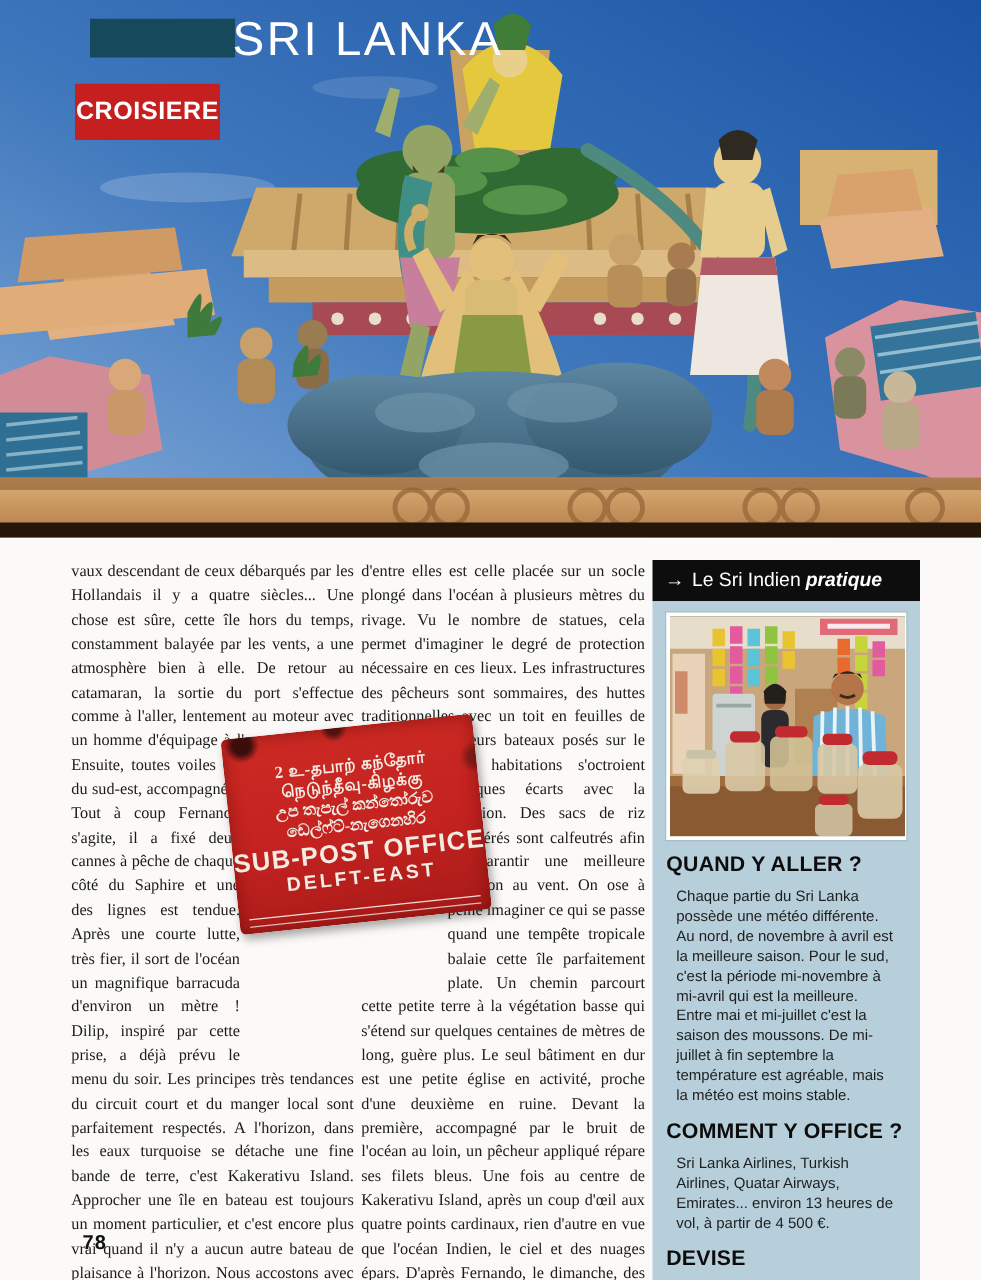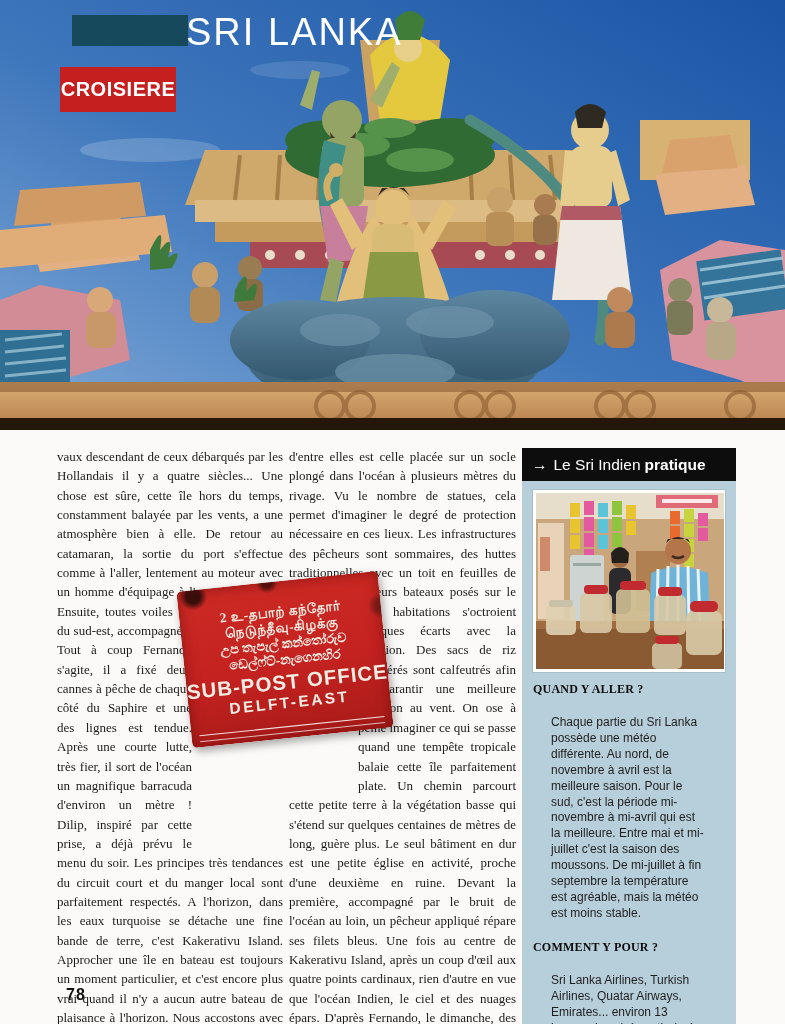--- a/index.html
+++ b/index.html
@@ -50,27 +50,27 @@
   .sign .lat1{font-family:"Liberation Sans",sans-serif;font-weight:bold;font-size:20.5px;
               line-height:24px;letter-spacing:1px;margin-top:2px;}
   .sign .lat2{font-family:"Liberation Sans",sans-serif;font-weight:bold;font-size:15.5px;
               line-height:18px;letter-spacing:2.5px;}
 
   
   .sidebar{position:absolute;left:522px;top:448px;width:214px;z-index:4;}
   .sidebar-bar{height:33px;background:#0d0d0d;color:#fff;display:flex;align-items:center;
                padding:0 10px;font-family:"Liberation Sans",sans-serif;font-size:15.5px;}
   .sidebar-bar .arrow{margin-right:6px;}
-  .sidebar-bar .bold{font-weight:bold;margin-left:4px;}
+  .sidebar-bar .bold{font-weight:bold;margin-left:4px;font-style:italic;}
   .sidebar-body{background:#b7cfda;padding:9px 11px 12px 11px;}
   .photo-frame{background:#fff;padding:3px;box-shadow:0 0 0 1px rgba(0,0,0,.08);}
   .photo-frame svg{display:block;}
-  .sb-section h3{margin:10px 0 2px 0;font-family:Liberation Serif, serif;
-                 font-size:12px;color:#0c0c0c;letter-spacing:.2px;}
-  .sb-section p{margin:18px;font-family:"Liberation Sans",sans-serif;font-size:12px;
+  .sb-section h3{margin:10px 0 2px 0;font-family:Liberation Sans, sans-serif;
+                 font-size:17px;color:#0c0c0c;letter-spacing:.2px;}
+  .sb-section p{margin:8px;font-family:"Liberation Sans",sans-serif;font-size:12px;
                 line-height:15.9px;color:#1e1e1e;text-align:left;}
 
   .pagenum{position:absolute;left:66px;top:986px;font-family:"Liberation Sans",sans-serif;
            font-weight:bold;font-size:16px;color:#111;letter-spacing:1px;text-align:right;}
 </style>
 </head>
 <body>
 
 <div class="hero">
   <svg viewBox="0 0 785 430" width="785" height="430">
@@ -383,21 +383,21 @@
             </g>
         </g>
       </svg>
     </div>
 
     <div class="sb-section">
       <h3>QUAND Y ALLER ?</h3>
       <p>Chaque partie du Sri Lanka possède une météo différente. Au nord, de novembre à avril est la meilleure saison. Pour le sud, c'est la période mi-novembre à mi-avril qui est la meilleure. Entre mai et mi-juillet c'est la saison des moussons. De mi-juillet à fin septembre la température est agréable, mais la météo est moins stable.</p>
     </div>
     <div class="sb-section">
-      <h3>COMMENT Y POUR ?</h3>
+      <h3>COMMENT Y OFFICE ?</h3>
       <p>Sri Lanka Airlines, Turkish Airlines, Quatar Airways, Emirates... environ 13 heures de vol, à partir de 4 500 €.</p>
     </div>
     <div class="sb-section">
       <h3>DEVISE</h3>
       <p>Roupie sri-lankaise (LKR). 1 000 LKR = 1 €</p>
     </div>
     <div class="sb-section">
       <h3>POUR LA CROISIERE</h3>
 
     </div>

